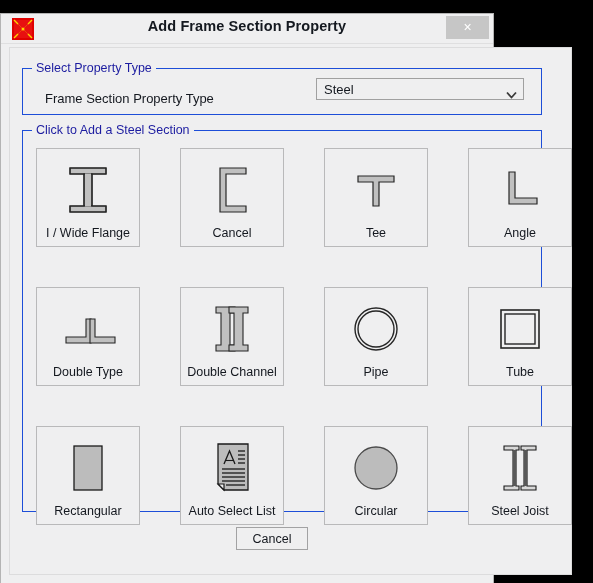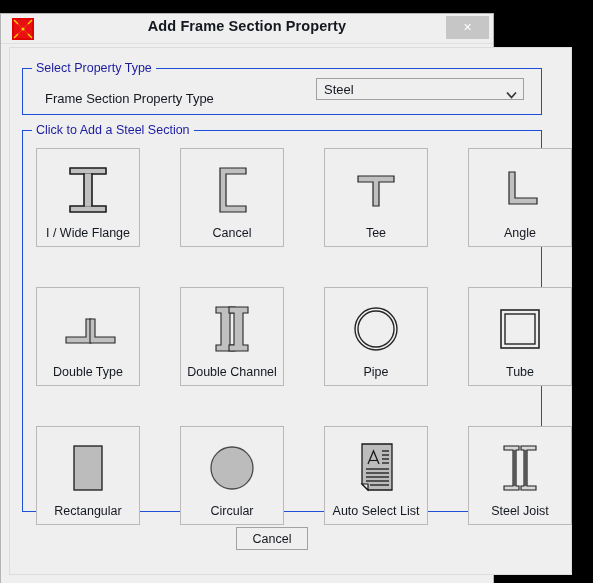--- a/index.html
+++ b/index.html
@@ -339,29 +339,20 @@
             <svg width="60" height="60" viewBox="0 0 60 60">
               <rect x="16" y="8" width="28" height="44" fill="#bcbcbc" stroke="#1a1a1a" stroke-width="1.3"></rect>
             </svg>
           </span>
           <span class="section-label">Rectangular</span>
         </div>
 
         <div class="section-cell">
           <span class="section-icon">
             <svg width="60" height="60" viewBox="0 0 60 60">
-              <circle cx="30" cy="30" r="21" fill="#bcbcbc" stroke="#4a4a4a" stroke-width="1.3"></circle>
-            </svg>
-          </span>
-          <span class="section-label">Circular</span>
-        </div>
-
-        <div class="section-cell">
-          <span class="section-icon">
-            <svg width="60" height="60" viewBox="0 0 60 60">
               <path d="M16 6 H46 V52 H22 L16 46 Z" fill="#bcbcbc" stroke="#1a1a1a" stroke-width="1.3"></path>
               <path d="M16 46 H22 V52 Z" fill="#efeff0" stroke="#1a1a1a" stroke-width="1.2"></path>
               <path d="M22 26 L27.5 13 L33 26" fill="none" stroke="#1a1a1a" stroke-width="1.3"></path>
               <path d="M24 22.5 H31.5" stroke="#1a1a1a" stroke-width="1.1"></path>
               <g stroke="#1a1a1a" stroke-width="1.3">
                 <path d="M36 13 H43"></path>
                   <path d="M36 17 H43"></path>
                   <path d="M36 21 H43"></path>
                   <path d="M36 25 H43"></path>
                 <path d="M20 31 H43"></path>
@@ -371,20 +362,29 @@
                   <path d="M24 47 H43"></path>
               </g>
             </svg>
           </span>
           <span class="section-label">Auto Select List</span>
         </div>
 
         <div class="section-cell">
           <span class="section-icon">
             <svg width="60" height="60" viewBox="0 0 60 60">
+              <circle cx="30" cy="30" r="21" fill="#bcbcbc" stroke="#4a4a4a" stroke-width="1.3"></circle>
+            </svg>
+          </span>
+          <span class="section-label">Circular</span>
+        </div>
+
+        <div class="section-cell">
+          <span class="section-icon">
+            <svg width="60" height="60" viewBox="0 0 60 60">
               <g fill="#d8d8d8" stroke="#1a1a1a" stroke-width="1.1">
                 <path d="M14 8 H29 V12 H26 V48 H29 V52 H14 V48 H23 V12 H14 Z"></path>
                 <path d="M46 8 H31 V12 H34 V48 H31 V52 H46 V48 H37 V12 H46 Z"></path>
               </g>
               <g fill="#585858">
                 <rect x="23" y="12" width="3.2" height="36"></rect>
                 <rect x="34" y="12" width="3.2" height="36"></rect>
               </g>
             </svg>
           </span>

